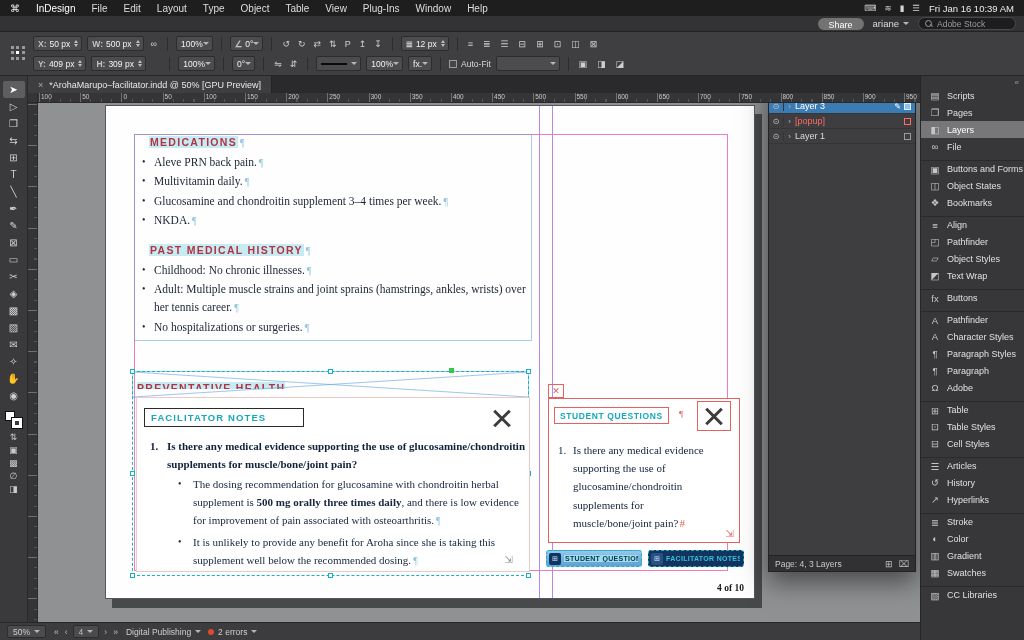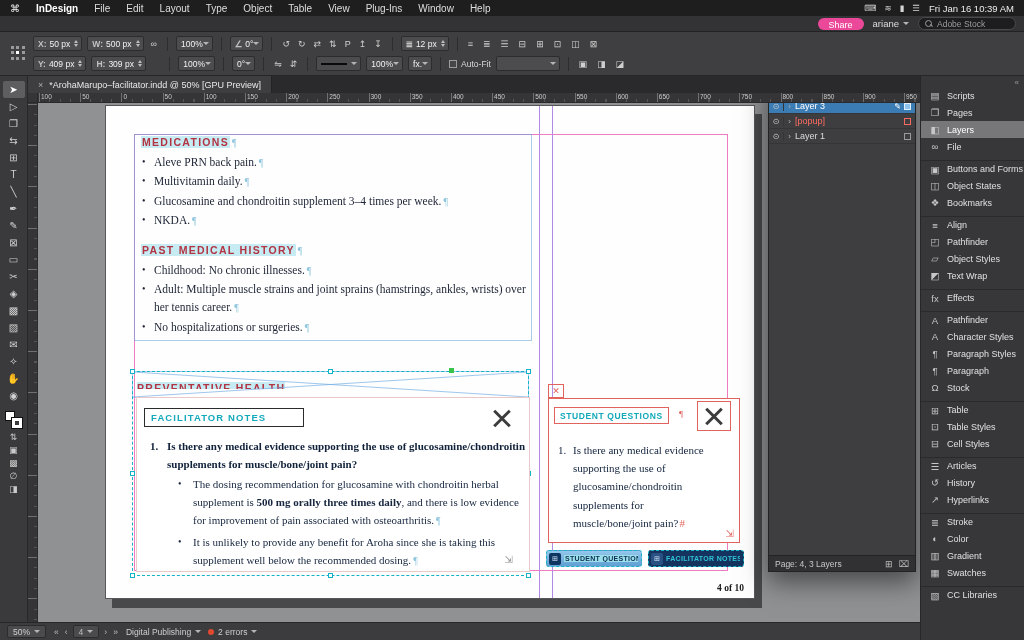--- a/index.html
+++ b/index.html
@@ -4,28 +4,28 @@
 <style>
 *{box-sizing:border-box;margin:0;padding:0}
 html,body{width:1024px;height:640px}
 body{position:relative;overflow:hidden;background:#323232;font-family:"Liberation Sans",sans-serif}
 i{font-style:normal}
 
 #menubar{position:absolute;left:0;top:0;width:1024px;height:16px;background:#1e1e1f;display:flex;align-items:center;padding:0 10px;color:#e4e4e4;font-size:10px;z-index:60}
 #menubar .apple{margin-right:8px;color:#f0f0f0;font-size:10px}
 #menubar nav{display:flex}
 .mb-item{padding:0 8px;color:#dedede;white-space:nowrap}
-.mb-item:nth-of-type(1){font-weight:bold;color:#fff}
+.mb-item:nth-of-type(1){font-weight:normal;color:#fff}
 .mb-right{margin-left:auto;display:flex;align-items:center;gap:9px;color:#d5d5d5;font-size:8.5px}
 .mb-clock{font-size:9.5px;color:#ececec}
 
 #titlebar{position:absolute;left:0;top:16px;width:1024px;height:16px;background:#333336;border-bottom:1px solid #222;display:flex;align-items:center;z-index:59}
 .tb-title{position:absolute;left:0;right:0;text-align:center;font-size:10px;color:#d8d8d8}
 .tb-right{margin-left:auto;display:flex;align-items:center;gap:9px;padding-right:8px;position:relative;z-index:1}
-.share-btn{background:#ec4899;color:#fff;font-size:9px;padding:2px 11px;border-radius:8px;border:none;height:12px;line-height:10px}
+.share-btn{background:#737373;color:#fff;font-size:9px;padding:2px 11px;border-radius:8px;border:none;height:12px;line-height:10px}
 .tb-user{font-size:9.5px;color:#ddd;display:flex;gap:4px;align-items:center}
 .caret{width:0;height:0;border-left:3px solid transparent;border-right:3px solid transparent;border-top:3.5px solid #b5b5b5;display:inline-block}
 .stock-search{display:flex;align-items:center;gap:4px;background:#1d1d1f;border:1px solid #4a4a4a;border-radius:8px;height:13px;width:98px;padding:0 6px;font-size:8.5px;color:#9c9c9c}
 .mag{position:relative;width:8px;height:8px;flex:none}
 .mag::before{content:"";position:absolute;left:0;top:0;width:5px;height:5px;border:1px solid #9a9a9a;border-radius:50%}
 .mag::after{content:"";position:absolute;left:5px;top:5px;width:3px;height:1px;background:#9a9a9a;transform:rotate(45deg)}
 
 #controlbar{position:absolute;left:0;top:32px;width:1024px;height:44px;background:#3f3f41;border-bottom:1px solid #262626;display:flex;align-items:center;padding:0 4px;z-index:58}
 .proxy{width:15px;height:15px;display:grid;grid-template-columns:repeat(3,1fr);gap:1px;margin:0 7px;flex:none}
 .proxy i{background:#9a9a9a;width:3px;height:3px}
@@ -62,21 +62,21 @@
 #hruler{position:absolute;left:38px;top:93px;width:882px;height:10px;background-color:#353537;border-bottom:1px solid #2a2a2a;overflow:hidden;white-space:nowrap;z-index:55;background-image:repeating-linear-gradient(90deg,#707070 0 1px,transparent 1px 41.2px),repeating-linear-gradient(90deg,#565656 0 1px,transparent 1px 10.3px);background-size:100% 10px,100% 4px;background-position:1px 0,1px 6px;background-repeat:repeat-x}
 .rn{display:inline-block;width:41.2px;font-size:6.5px;color:#cacaca;vertical-align:top;padding-left:3px;line-height:8px}
 #vruler{position:absolute;left:28px;top:103px;width:10px;height:519px;background-color:#353537;border-right:1px solid #2a2a2a;z-index:55;background-image:repeating-linear-gradient(180deg,#707070 0 1px,transparent 1px 41.2px),repeating-linear-gradient(180deg,#565656 0 1px,transparent 1px 10.3px);background-size:10px 100%,4px 100%;background-position:0 1px,6px 1px;background-repeat:repeat-y}
 
 #pasteboard{position:absolute;left:38px;top:103px;width:882px;height:519px;background:#8f9193;overflow:hidden;z-index:10}
 #page{position:absolute;left:67px;top:2px;width:650px;height:494px;background:#fefefe;border:1px solid #57575a;box-shadow:7px 9px 0 rgba(14,14,14,.55)}
 .margin-guide{position:absolute;left:28px;top:28px;width:594px;height:437px;border:1px solid #f07cc0}
 .col-guide{position:absolute;top:0;width:1px;height:492px;background:#b289e4}
 .cg1{left:433px}.cg2{left:446px}
 .text-frame{position:absolute;left:28px;top:28px;width:398px;border:1px solid rgba(96,162,220,.55);padding:1px 0 3px 2px}
-.doc-h{font-weight:bold;font-size:10.5px;letter-spacing:1.3px;color:#b23442;margin:13px 4px 5px}
+.doc-h{font-weight:bold;font-size:10.5px;letter-spacing:1.3px;color:#b23442;margin:13px 12px 5px}
 .line:first-of-type .doc-h{margin-top:0}
 .doc-h .hl{background:#c6ebf3;padding:0 1px}
 .pmark{color:#8fc6dd;font-family:"Liberation Serif",serif;font-size:10px;margin-left:2px;font-weight:normal}
 .doc-li{display:flex;font-family:"Liberation Serif",serif;font-size:11.5px;color:#1c2334;line-height:18.4px}
 .doc-li .dot{width:17px;padding-left:5px;font-size:10px;flex:none}
 .doc-li .txt{width:372px}
 .line:not(.is-heading) .doc-h{display:none}
 .hidden-heading{position:absolute;left:31px;top:276px;width:220px;height:7px;overflow:hidden;font-weight:bold;font-size:10.5px;letter-spacing:1.3px;color:#b23442}
 .hidden-heading .hl{background:#c6ebf3}
 .page-num{position:absolute;left:611px;top:477px;font-family:"Liberation Serif",serif;font-weight:bold;font-size:9.5px;color:#1b1b1b}
@@ -602,41 +602,41 @@
         <div class="dock-item">
           <span class="di">▱</span>
           <span>Object Styles</span>
         </div>
         <div class="dock-item">
           <span class="di">◩</span>
           <span>Text Wrap</span>
         </div>
         <div class="dock-item is-sep">
           <span class="di">fx</span>
-          <span>Effects</span>
+          <span>Buttons</span>
         </div>
         <div class="dock-item is-sep">
           <span class="di">A</span>
           <span>Pathfinder</span>
         </div>
         <div class="dock-item">
           <span class="di">A</span>
           <span>Character Styles</span>
         </div>
         <div class="dock-item">
           <span class="di">¶</span>
           <span>Paragraph Styles</span>
         </div>
         <div class="dock-item">
           <span class="di">¶</span>
           <span>Paragraph</span>
         </div>
         <div class="dock-item">
           <span class="di">Ω</span>
-          <span>Stock</span>
+          <span>Adobe</span>
         </div>
         <div class="dock-item is-sep">
           <span class="di">⊞</span>
           <span>Table</span>
         </div>
         <div class="dock-item">
           <span class="di">⊡</span>
           <span>Table Styles</span>
         </div>
         <div class="dock-item">

